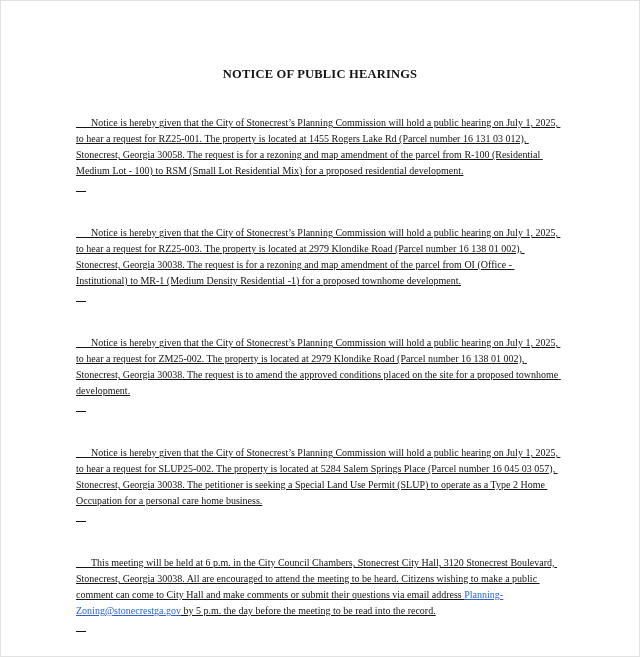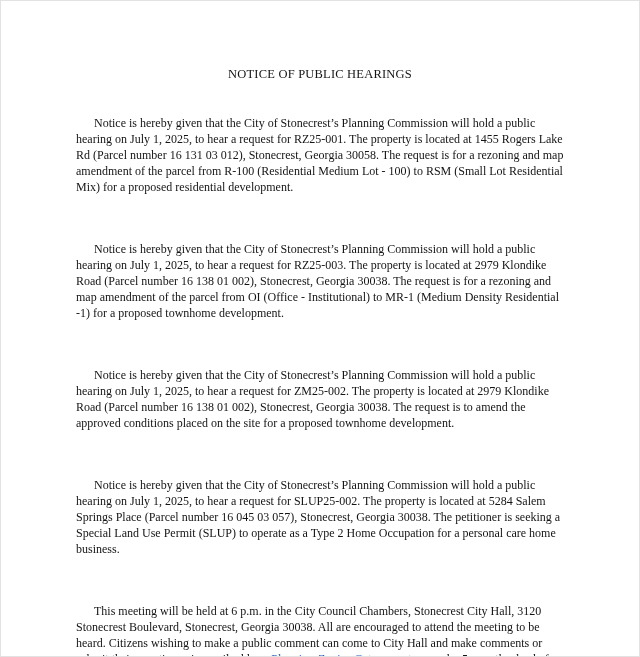--- a/index.html
+++ b/index.html
@@ -16,31 +16,32 @@
     border: 1px solid #e2e2e2;
     overflow: hidden;
     font-family: "Liberation Serif", "DejaVu Serif", serif;
     color: #141414;
   }
   .doc-content {
     padding: 66px 75px 0 75px;
   }
   .doc-title {
     text-align: center;
-    font-weight: normal;
+    font-weight: bold;
     font-size: 12.5px;
     letter-spacing: 0.2px;
     margin: 0 0 17px 0;
   }
   .doc-paragraph {
-    font-size: 12px;
+    font-size: 10px;
     line-height: 16px;
     margin: 0 0 14px 0;
     text-align: left;
     white-space: pre-wrap;
+    text-decoration: underline;
   }
   .doc-paragraph a {
     color: #2a62c9;
     text-decoration: underline;
     cursor: pointer;
   }
 </style>
 </head>
 <body>
 

